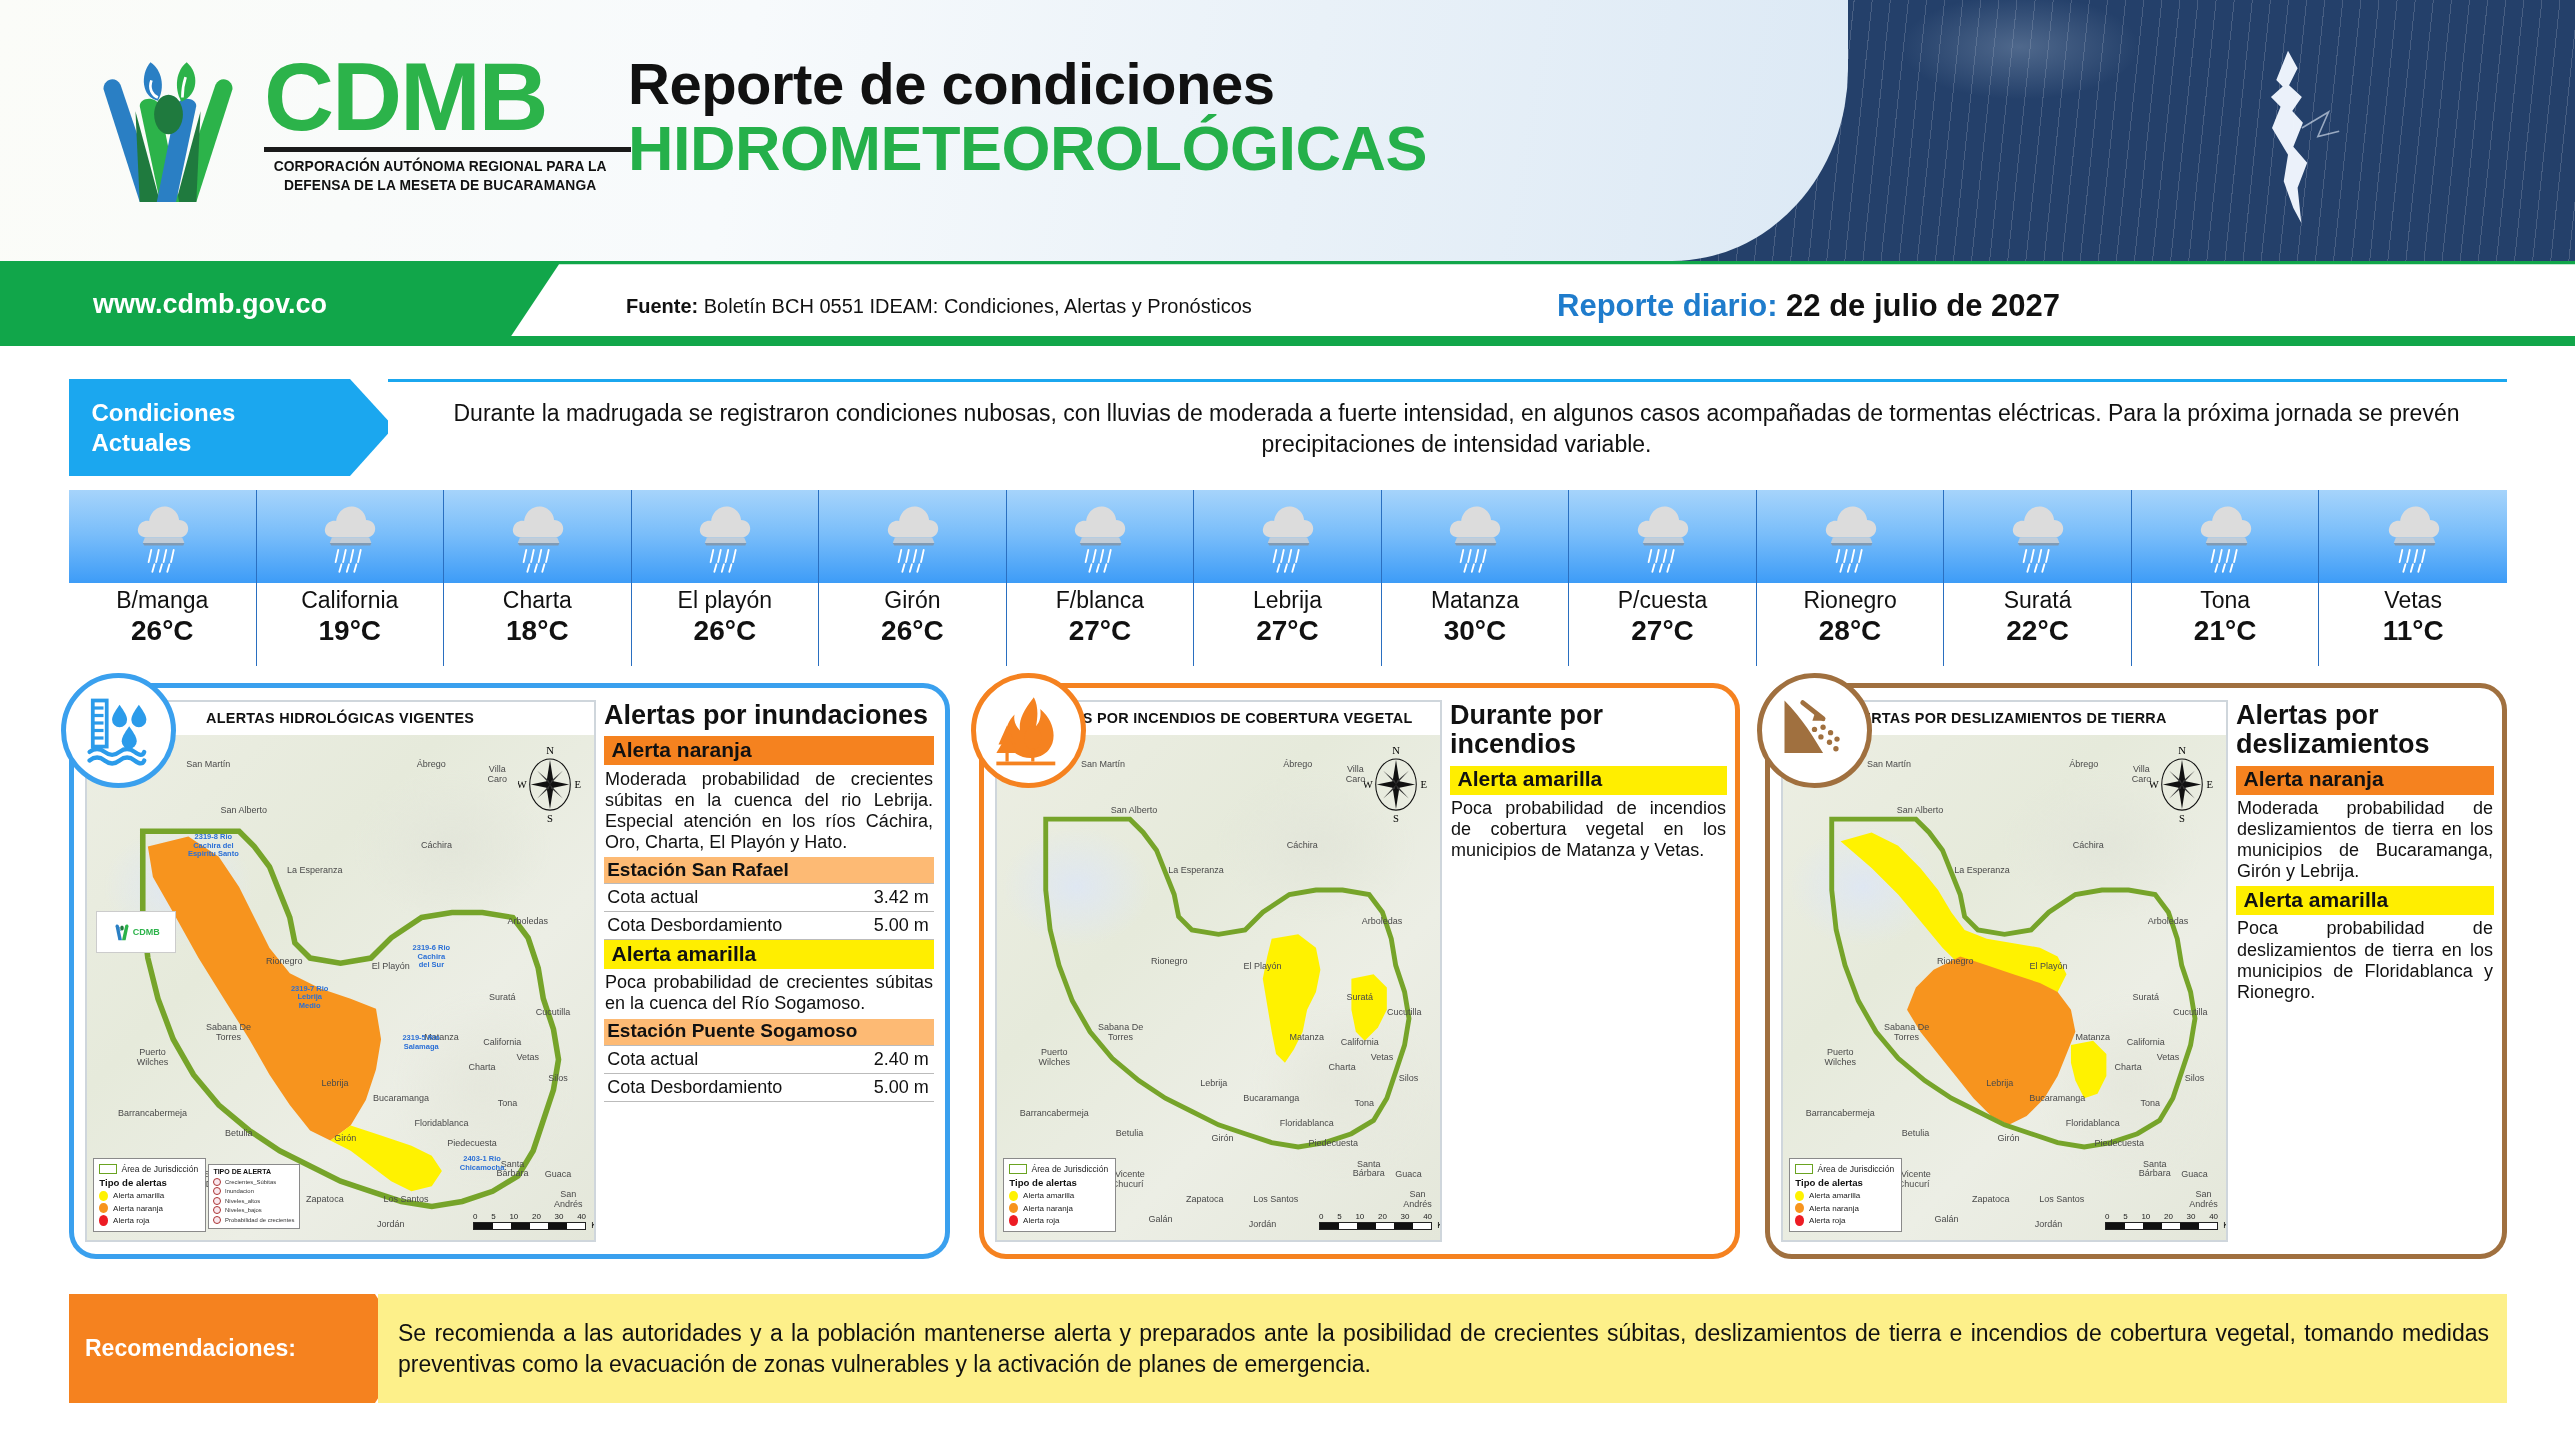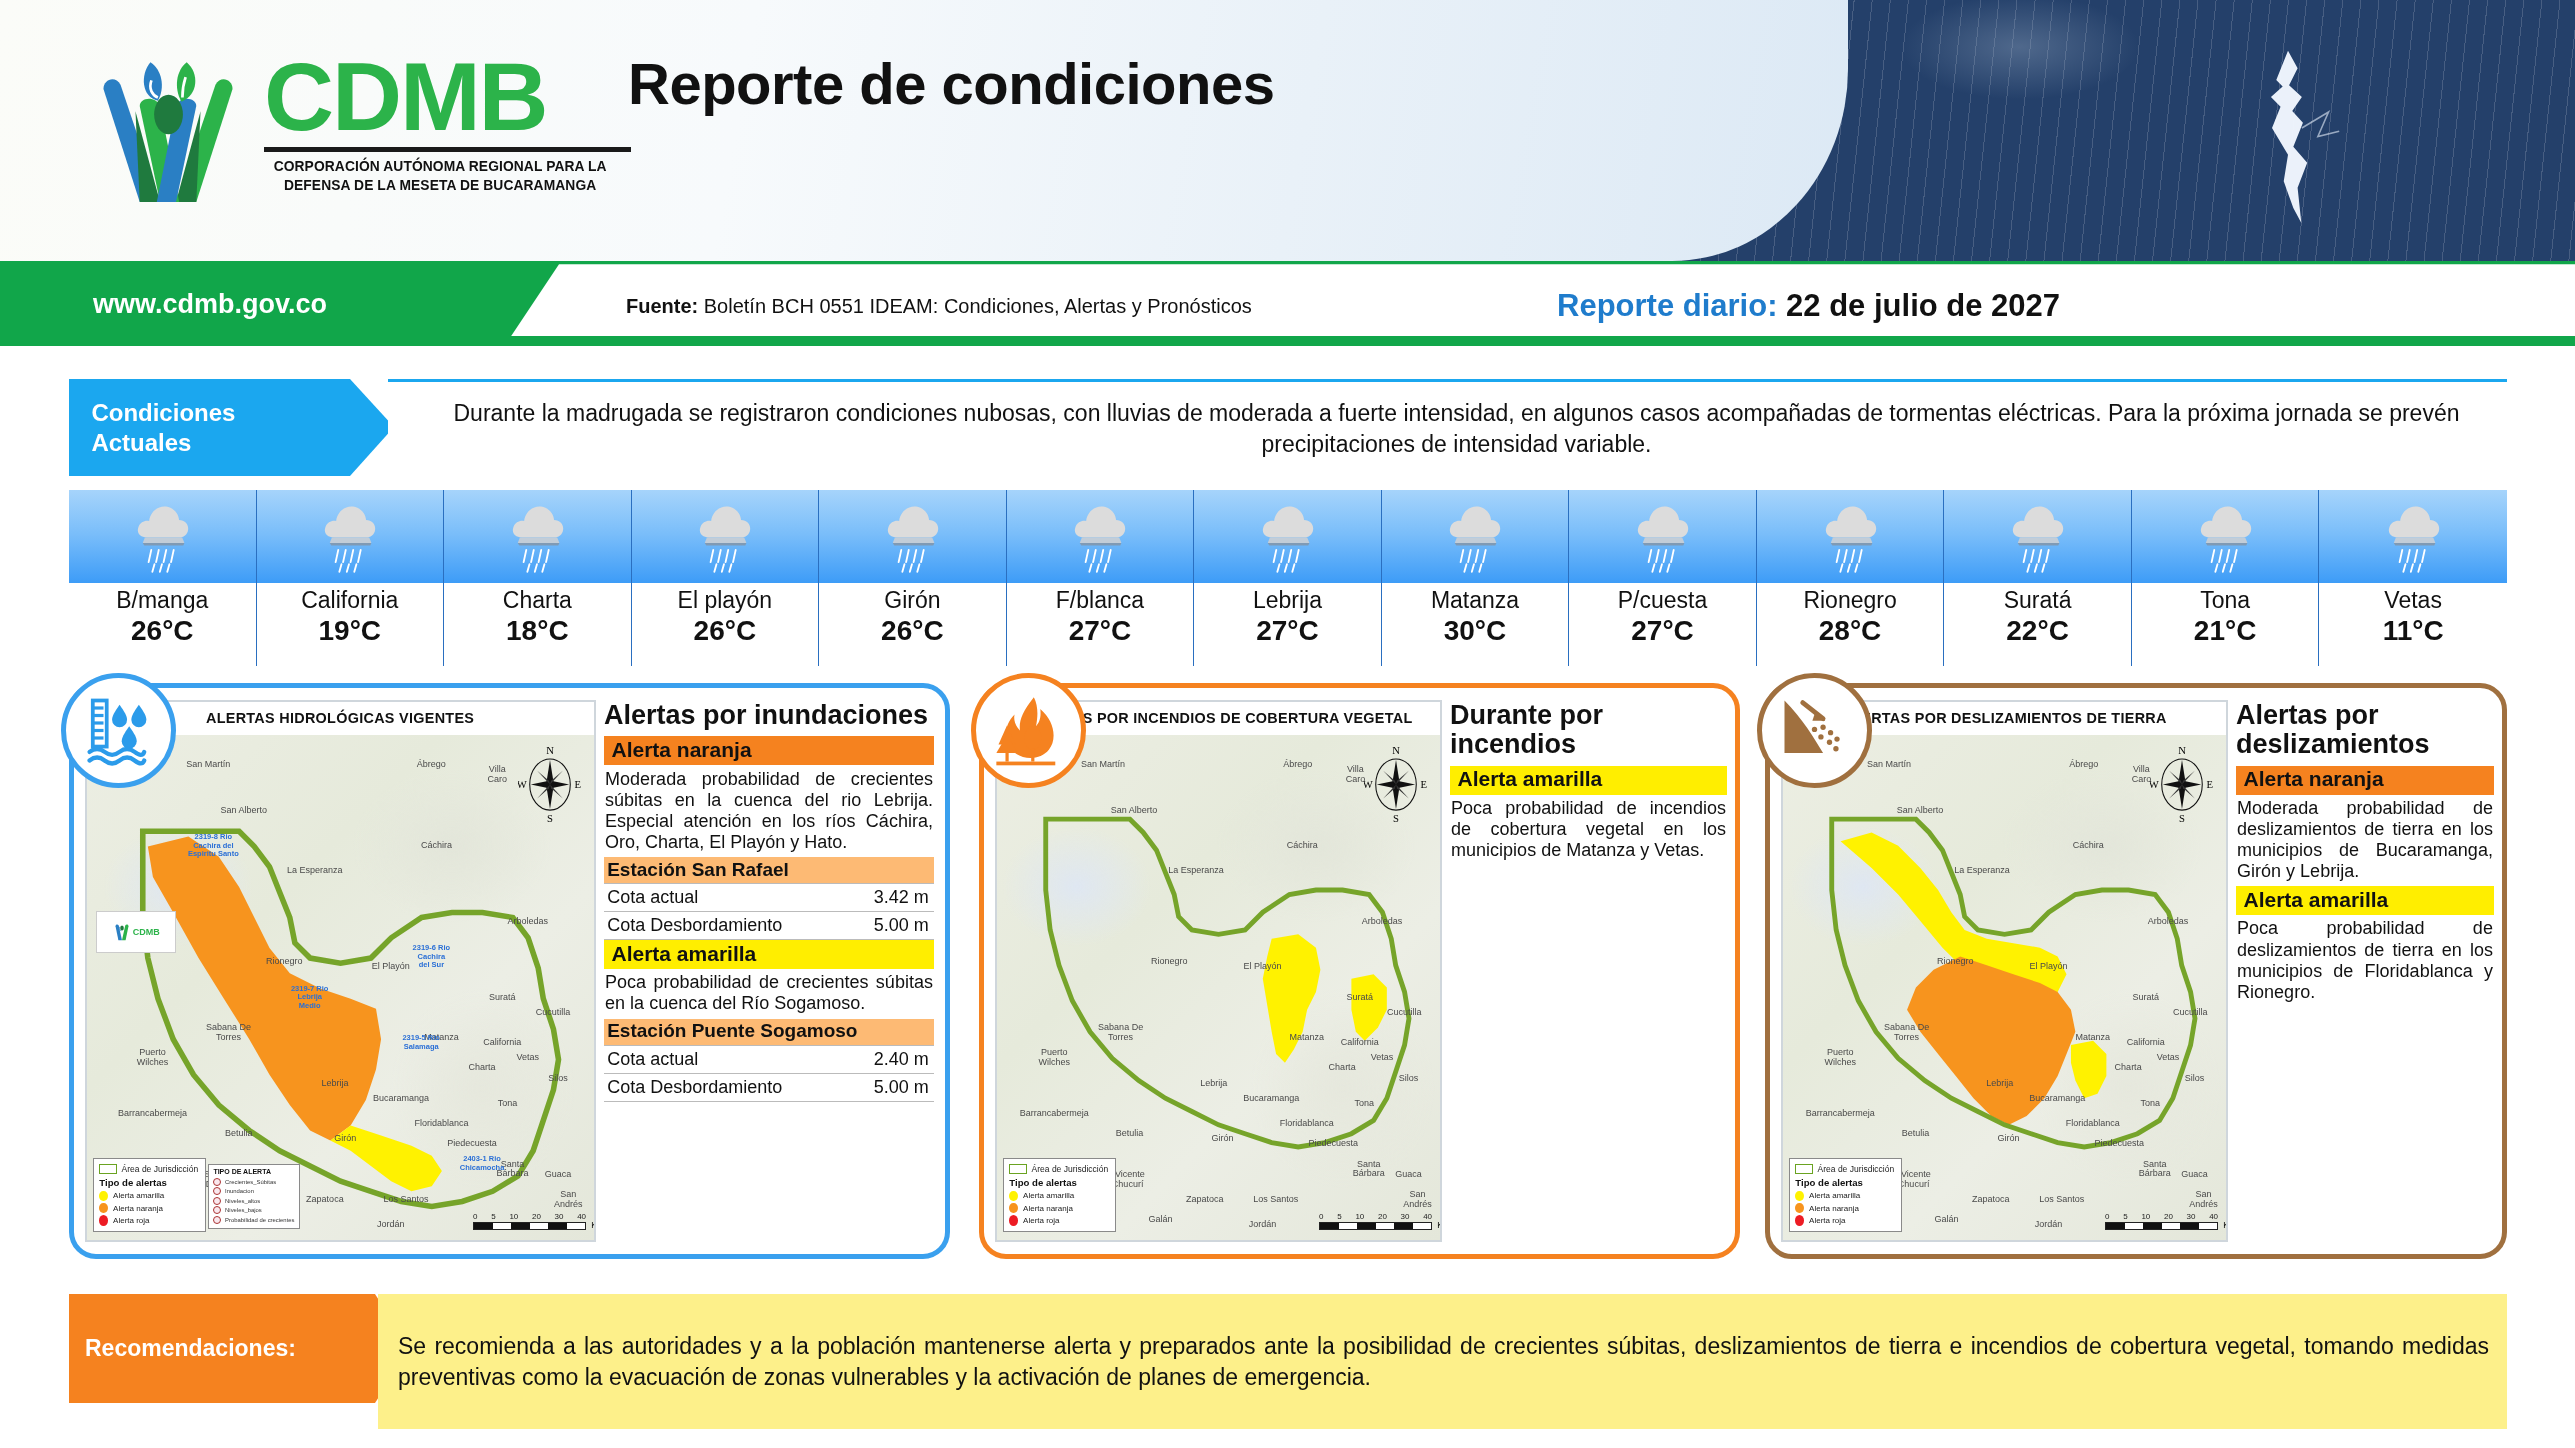--- a/index.html
+++ b/index.html
@@ -291,21 +291,21 @@
     width: 2438px; height: 109px;
   }
   .reco-tag {
     position: absolute; left: 0; top: 0; width: 341px; height: 109px;
     background: #f5821f;
     clip-path: polygon(0 0, 306px 0, 341px 55px, 306px 109px, 0 109px);
     color: #ffffff; font-size: 23px; font-weight: bold;
     display: flex; align-items: center; padding-left: 16px;
   }
   .reco-body {
-    position: absolute; left: 309px; top: 0; right: 0; height: 135px;
+    position: absolute; left: 309px; top: 0; right: 0; height: 109px;
     background: #fdf08a; padding: 5.3px 18px 5.3px 20px;
     display: flex; align-items: center;
   }
   .reco-body p { font-size: 23px; line-height: 1.32; color: #111; text-align: justify; }
 </style>
 </head>
 <body>
 
 <div class="header">
   <div class="header-storm">
@@ -336,20 +336,21 @@
     <div class="logo-text">
       <div class="logo-cdmb">CDMB</div>
       <div class="logo-rule"></div>
       <div class="logo-sub">CORPORACIÓN AUTÓNOMA REGIONAL PARA LA</div>
       <div class="logo-sub">DEFENSA DE LA MESETA DE BUCARAMANGA</div>
     </div>
   </div>
 
   <div class="title-block">
     <div class="title-line1">Reporte de condiciones</div>
+    <div class="title-line2">HIDROMETEOROLÓGICAS</div>
   </div>
 </div>
 
 <div class="urlbar">
   <div class="urlbar-white"></div>
   <div class="urlbar-text">www.cdmb.gov.co</div>
   <div class="fuente">
     <b>Fuente:</b><span> Boletín BCH 0551 IDEAM: Condiciones, Alertas y Pronósticos</span>
   </div>
   <div class="reporte-diario">

